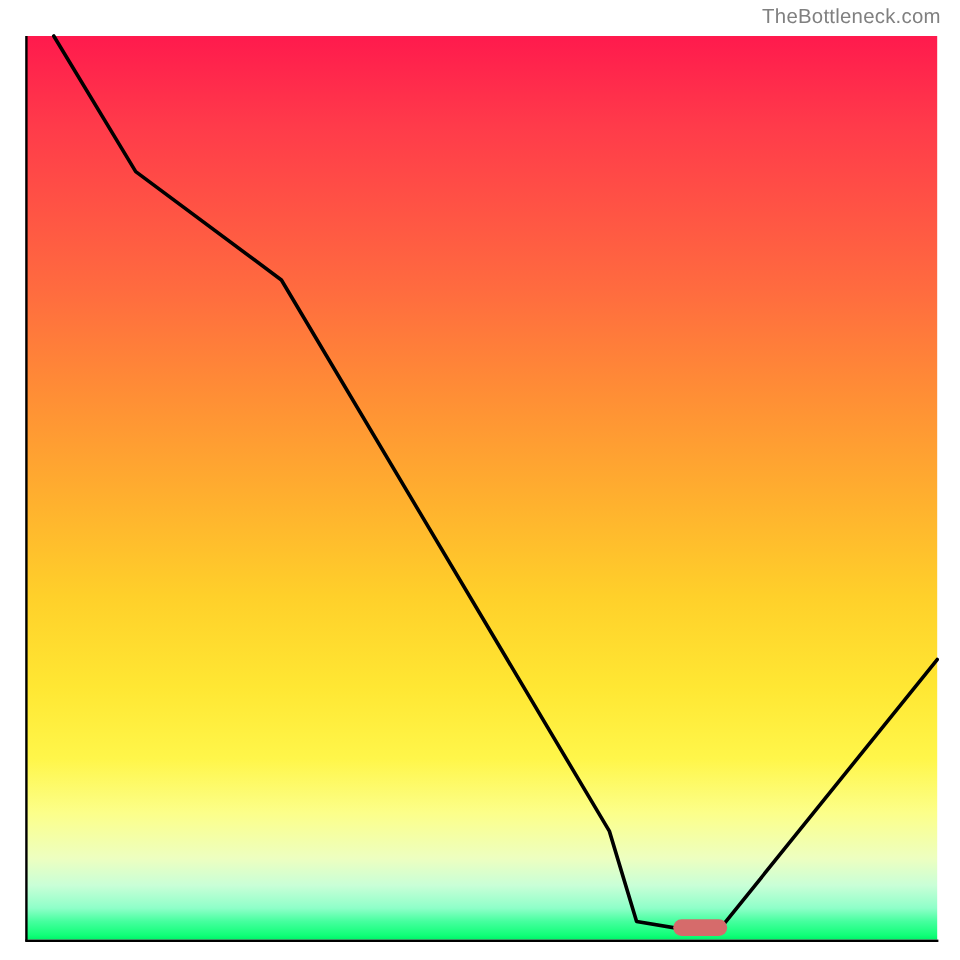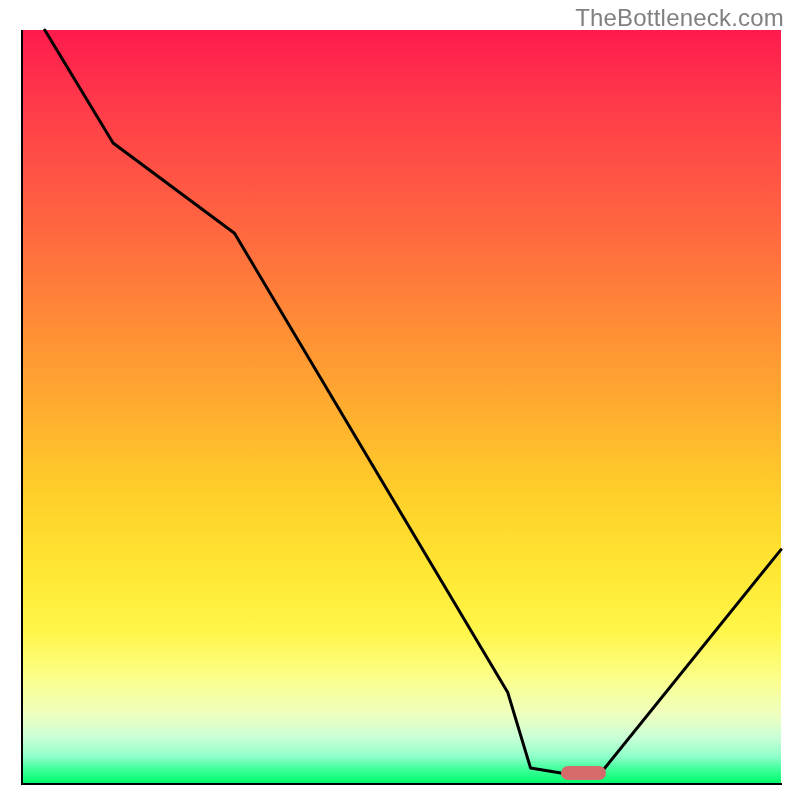--- a/index.html
+++ b/index.html
@@ -55,21 +55,21 @@
     top: 783px;
     width: 761px;
     height: 2px;
     background: #000;
   }
   .attribution {
     position: absolute;
     top: 4px;
     right: 16px;
     font-family: Arial, Helvetica, sans-serif;
-    font-size: 24px;
+    font-size: 17px;
     color: #808080;
     letter-spacing: 0.2px;
   }
   .marker {
     position: absolute;
     width: 44px;
     height: 14px;
     border-radius: 7px;
     background: #d66b6b;
   }

